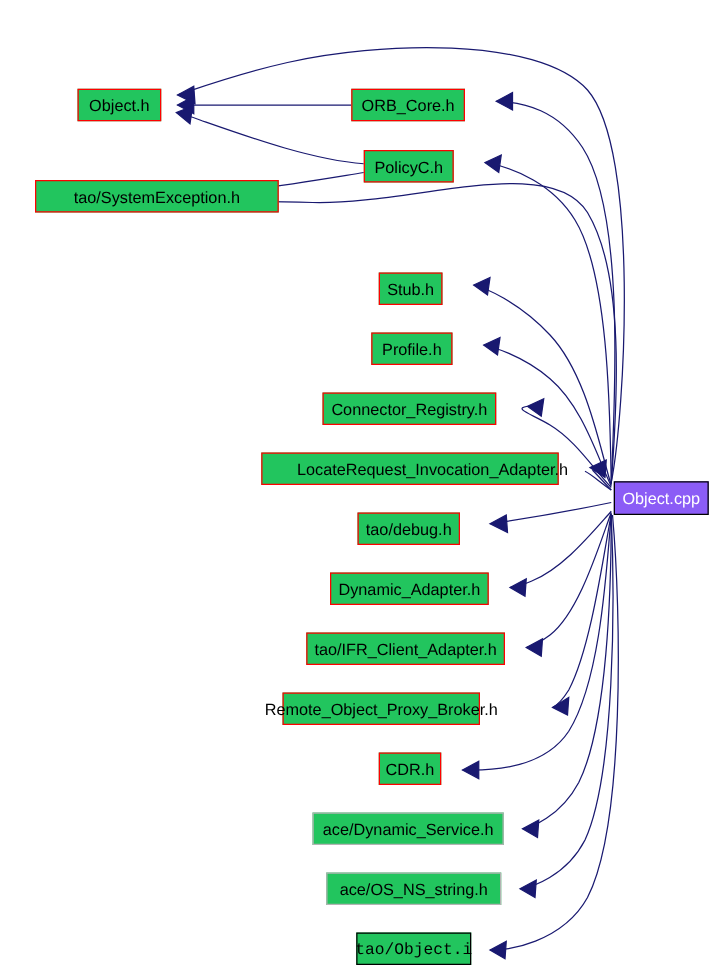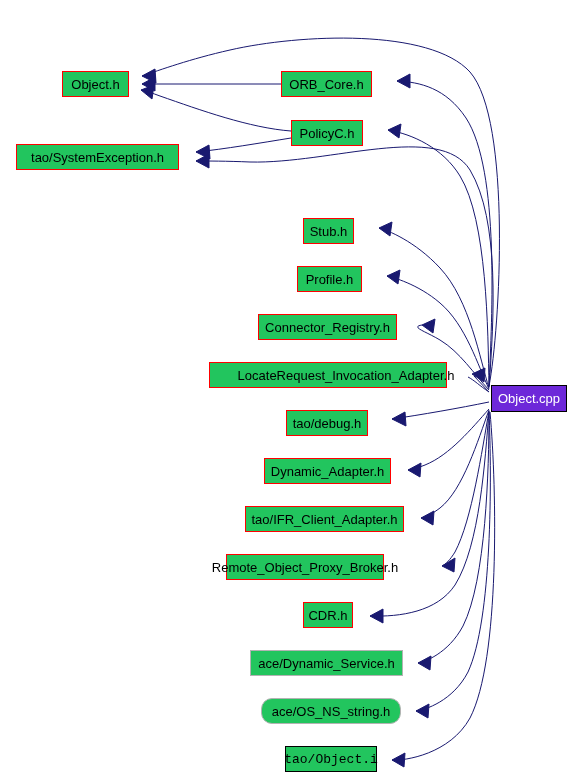--- a/index.html
+++ b/index.html
@@ -13,21 +13,21 @@
   svg{position:absolute;left:0;top:0;width:582px;height:776px;overflow:visible;}
   .node{
     position:absolute;box-sizing:border-box;
     display:flex;align-items:center;justify-content:center;
     background:#22c55e;border:1px solid #ff0000;
     font-size:13px;line-height:1;color:#000000;
     white-space:nowrap;letter-spacing:0px;
   }
   .node.gray{border-color:#b3b3b3;}
   .node.black{border-color:#000000;}
-  .node.current{background:#6d28d9;border-color:#000000;color:#ffffff;}
+  .node.current{background:#8b5cf6;border-color:#000000;color:#ffffff;}
   .edge{fill:none;stroke:#191970;stroke-width:1;}
   .arrowhead{fill:#191970;stroke:#191970;stroke-width:1;}
 </style>
 </head>
 <body>
 
 <div id="graph">
 
   <svg viewBox="0 0 582 776" xmlns="http://www.w3.org/2000/svg">
 
@@ -128,21 +128,21 @@
     </g>
 
   </svg>
 
   <div class="node" style="left:62px;top:71px;width:67px;height:26px;">Object.h</div>
 
   <div class="node" style="left:281px;top:71px;width:91px;height:26px;">ORB_Core.h</div>
 
   <div class="node" style="left:291px;top:120px;width:72px;height:26px;">PolicyC.h</div>
 
-  <div class="node" style="left:16px;top:144px;width:163px;height:26px;">tao/SystemException.h</div>
+  <div class="node" style="left:28px;top:144px;width:195px;height:26px;">tao/SystemException.h</div>
 
   <div class="node" style="left:303px;top:218px;width:51px;height:26px;">Stub.h</div>
 
   <div class="node" style="left:297px;top:266px;width:65px;height:26px;">Profile.h</div>
 
   <div class="node" style="left:258px;top:314px;width:139px;height:26px;">Connector_Registry.h</div>
 
   <div class="node" style="left:209px;top:362px;width:238px;height:26px;padding-left:36px;">LocateRequest_Invocation_Adapter.h</div>
 
   <div class="node" style="left:286px;top:410px;width:82px;height:26px;">tao/debug.h</div>
@@ -150,19 +150,19 @@
   <div class="node" style="left:264px;top:458px;width:127px;height:26px;">Dynamic_Adapter.h</div>
 
   <div class="node" style="left:245px;top:506px;width:159px;height:26px;">tao/IFR_Client_Adapter.h</div>
 
   <div class="node" style="left:226px;top:554px;width:158px;height:26px;">Remote_Object_Proxy_Broker.h</div>
 
   <div class="node" style="left:303px;top:602px;width:50px;height:26px;">CDR.h</div>
 
   <div class="node gray" style="left:250px;top:650px;width:153px;height:26px;">ace/Dynamic_Service.h</div>
 
-  <div class="node gray" style="left:261px;top:698px;width:140px;height:26px;border-radius:11px;">ace/OS_NS_string.h</div>
+  <div class="node gray" style="left:261px;top:698px;width:140px;height:26px;">ace/OS_NS_string.h</div>
 
   <div class="node black" style="left:285px;top:746px;width:92px;height:26px;font-family:Liberation Mono, monospace;">tao/Object.i</div>
 
   <div class="node current" style="left:491px;top:385px;width:76px;height:27px;">Object.cpp</div>
 
 </div>
 
 </body></html>

